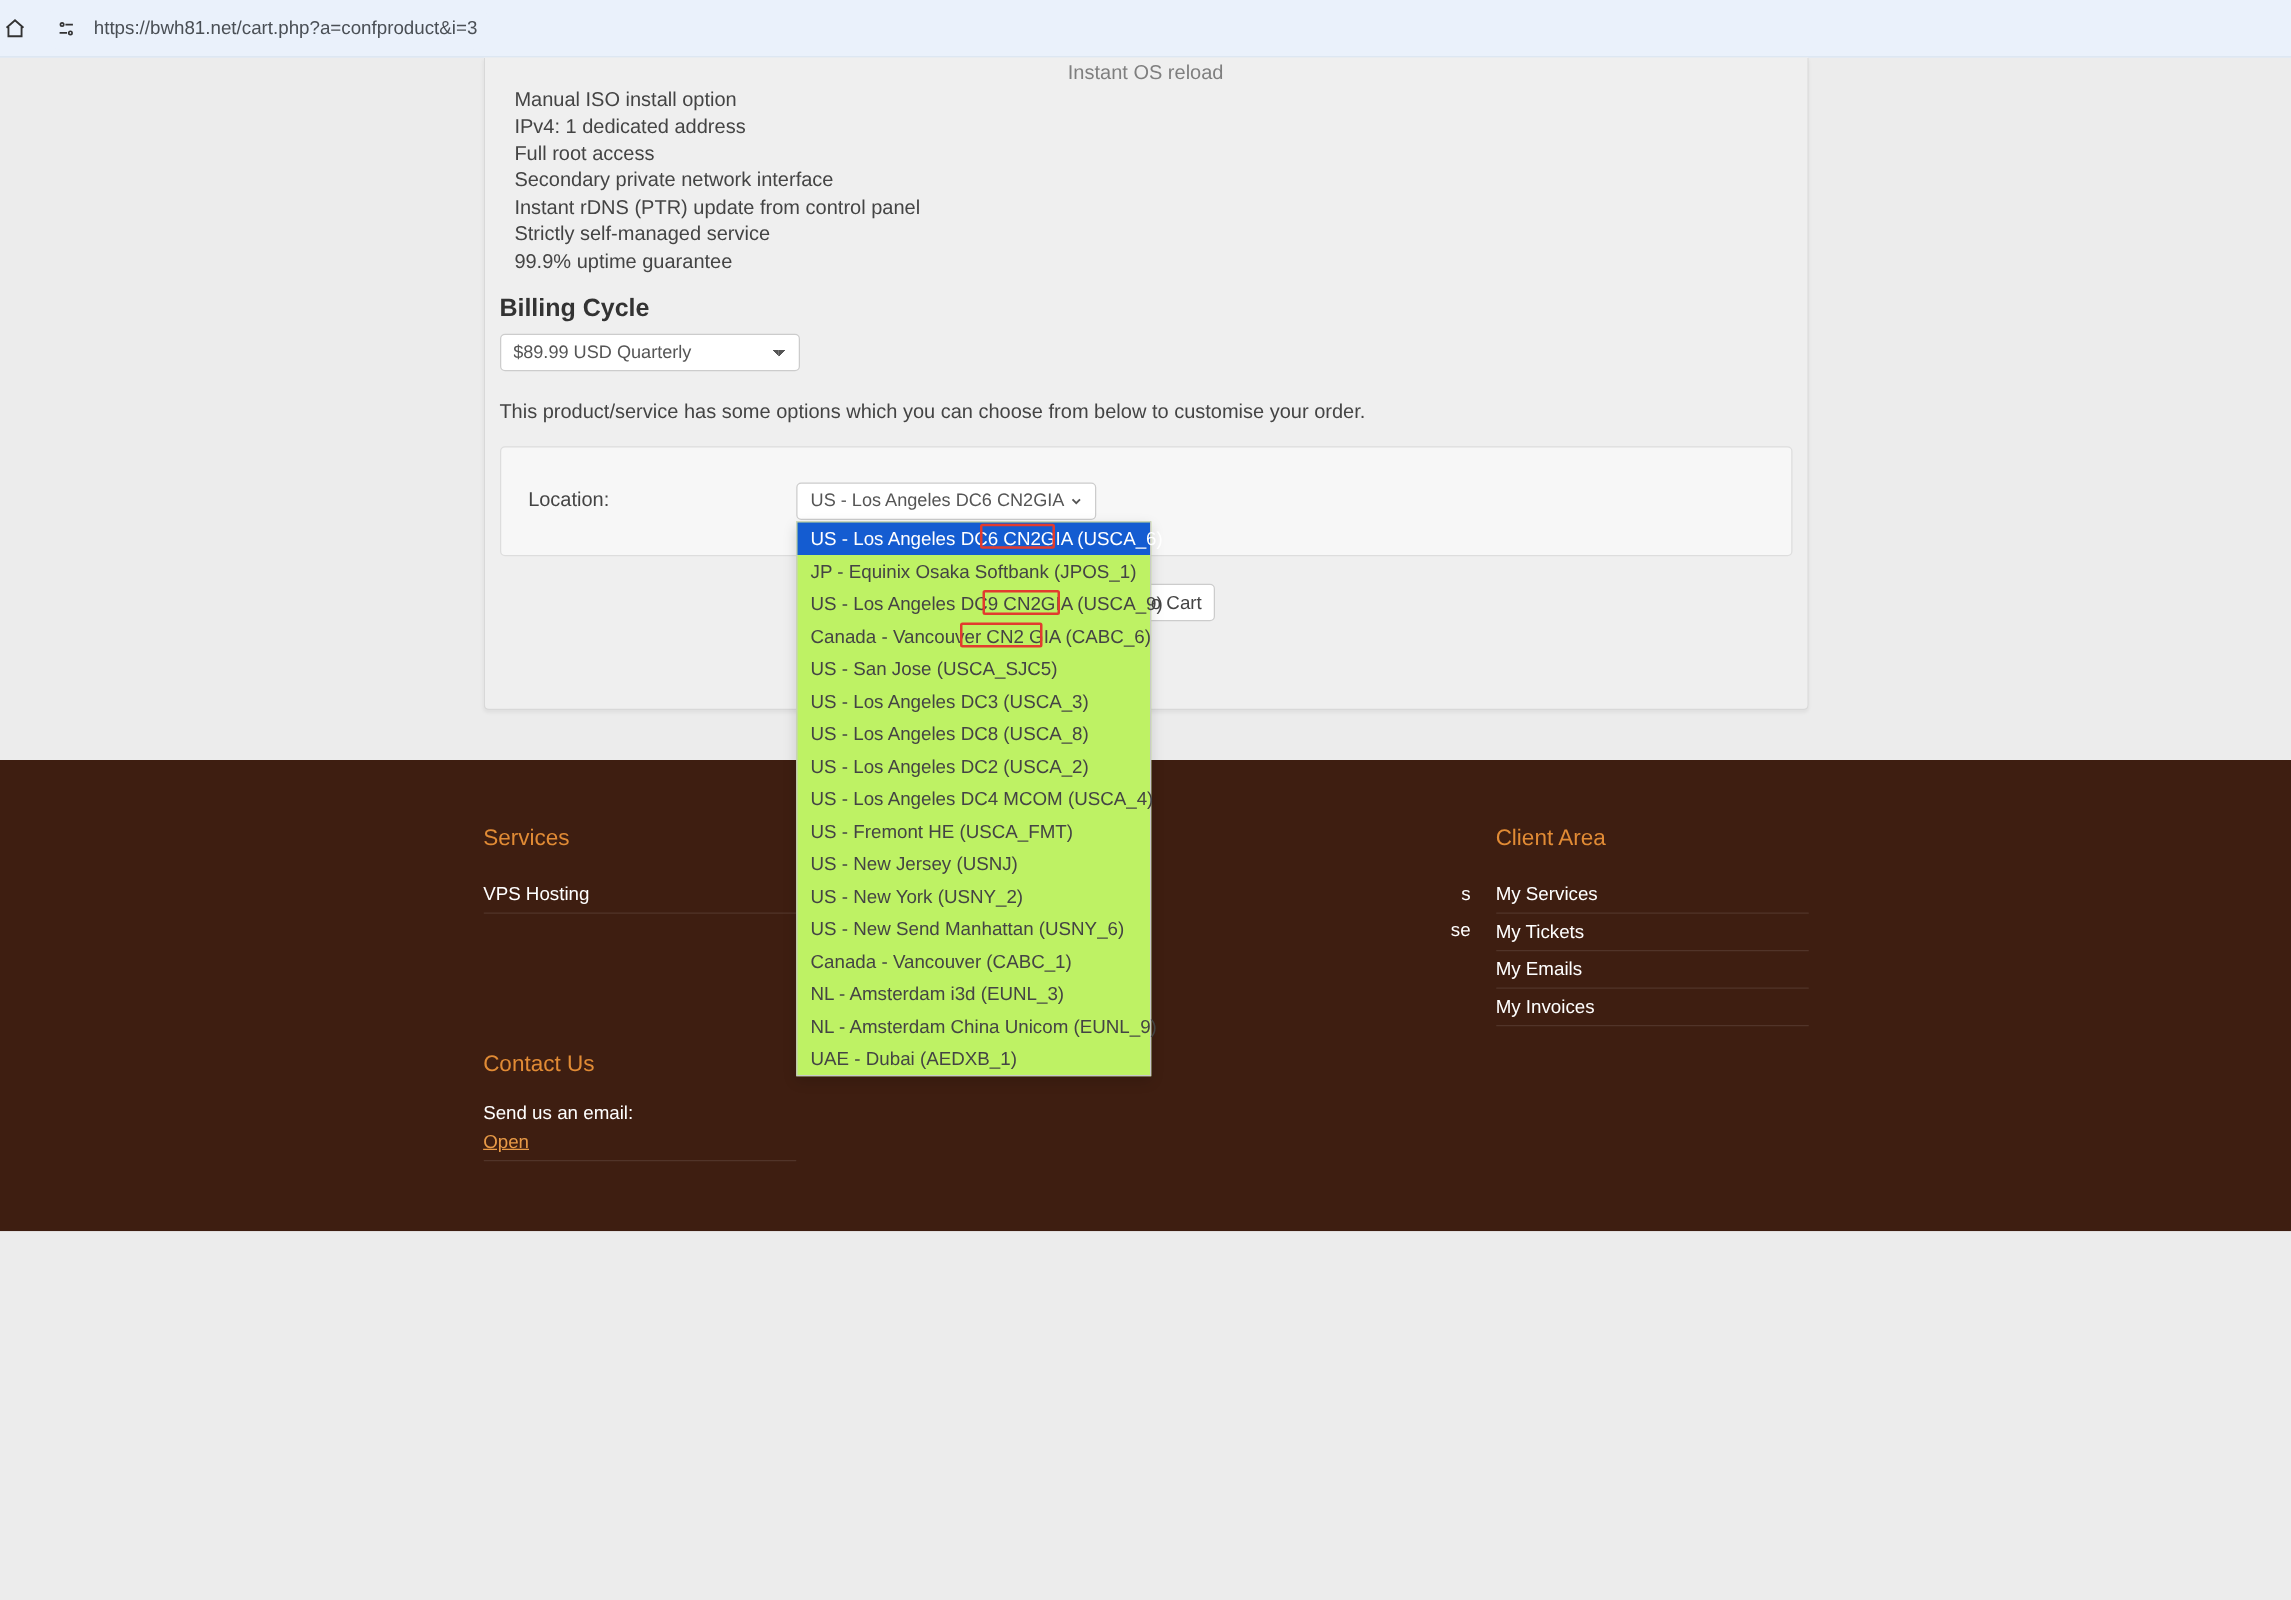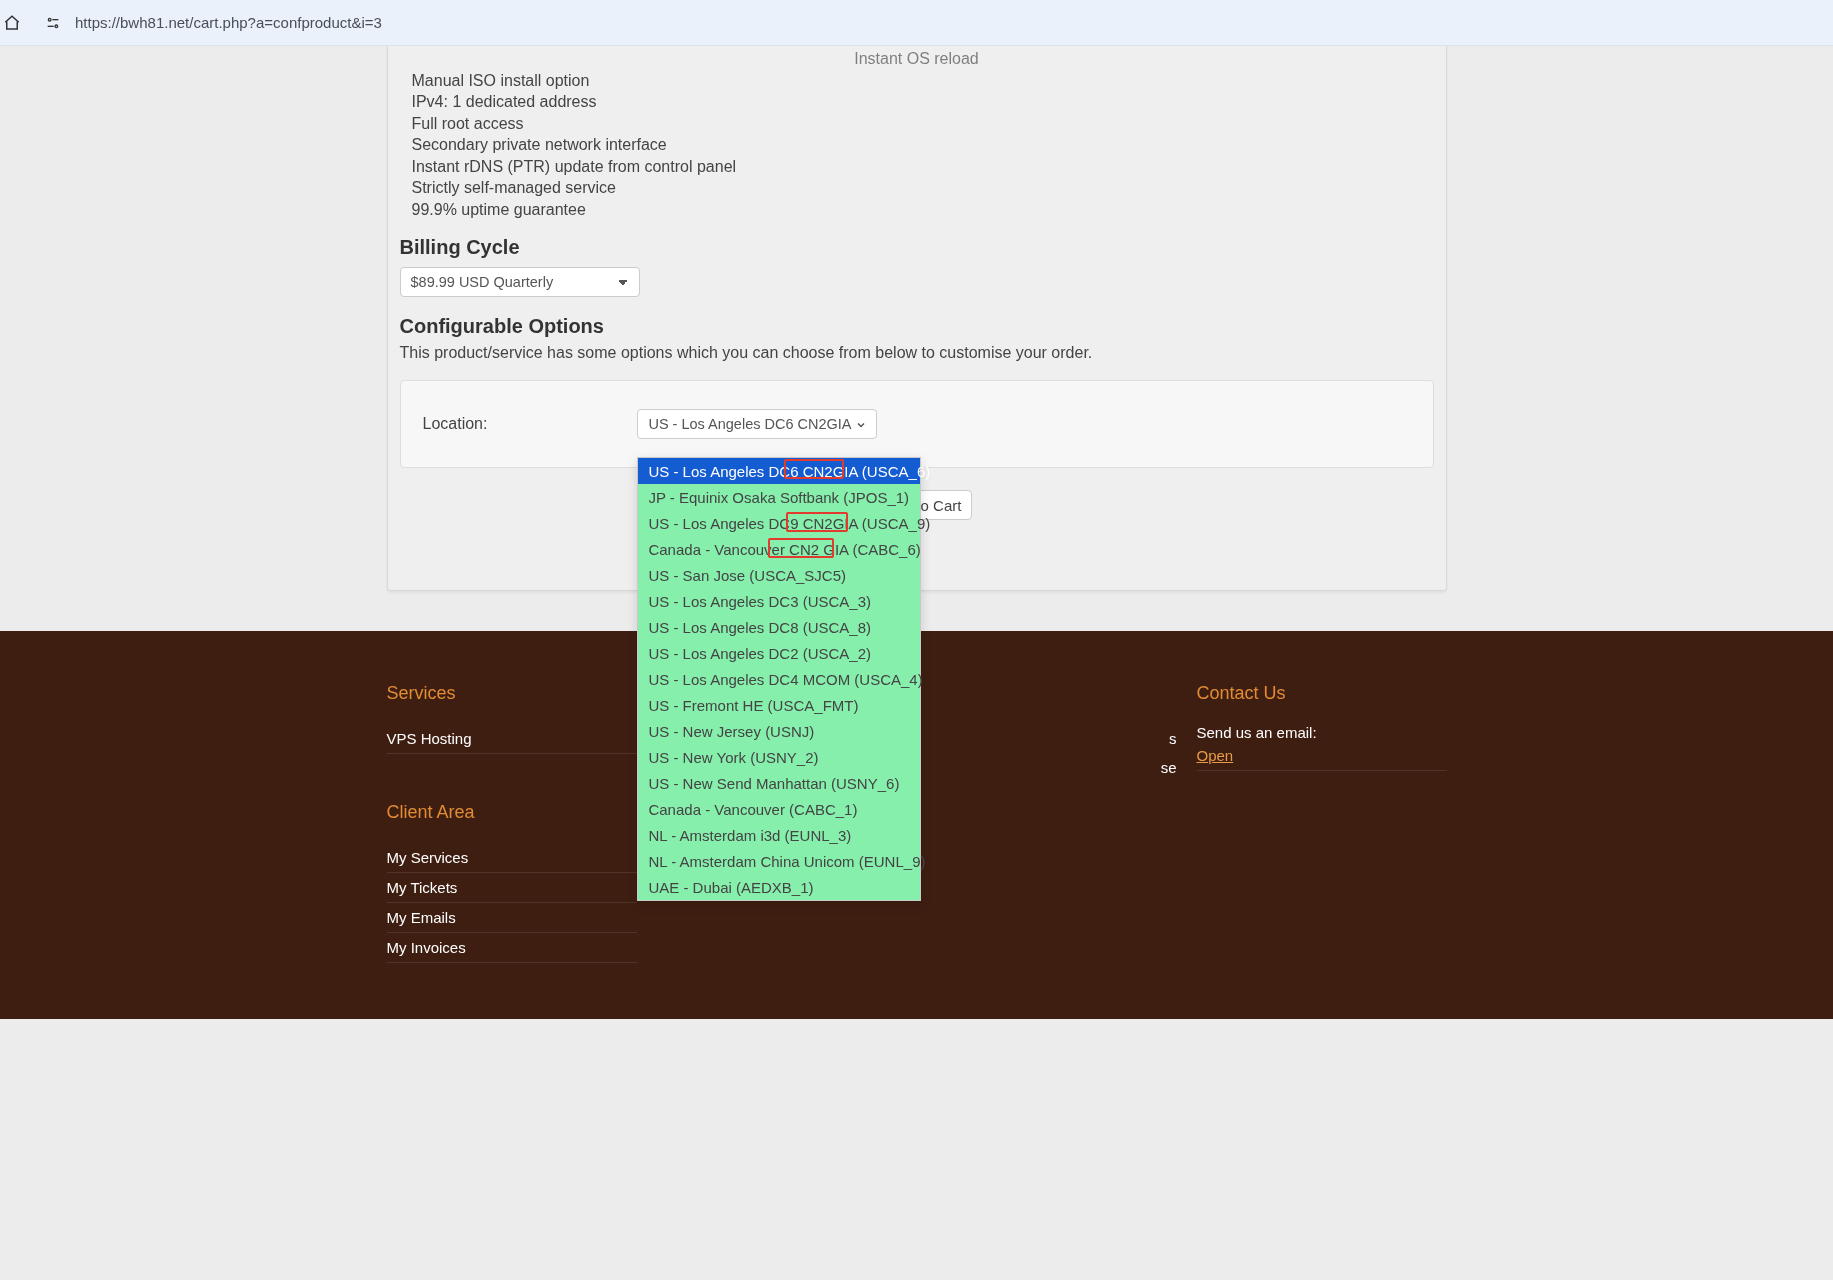--- a/index.html
+++ b/index.html
@@ -24,21 +24,21 @@
 
   .config-box { margin: 0 12px; background: #f7f7f7; border: 1px solid #ddd; border-radius: 4px; padding: 28px 22px; display: flex; align-items: center; gap: 150px; }
   .label { font-size: 16px; color: #444; }
 
   
   .loc-select { position: relative; }
   select.loc { width: 240px; height: 30px; border: 1px solid #ccc; border-radius: 4px; background: #fff; padding: 0 24px 0 10px; font-size: 14.5px; color: #555; appearance: none; -webkit-appearance: none; }
   .loc-caret { position: absolute; right: 10px; top: 8px; pointer-events: none; }
 
   
-  .dropdown { position: absolute; left: 0; top: 48px; width: 284px; background: #86efac; border: 1px solid #c9c9c9; box-shadow: 0 4px 10px rgba(0,0,0,.15); z-index: 50; padding: 0; }
+  .dropdown { position: absolute; left: 0; top: 31px; width: 284px; background: #bef264; border: 1px solid #c9c9c9; box-shadow: 0 4px 10px rgba(0,0,0,.15); z-index: 50; padding: 0; }
   .dropdown .opt { padding: 4.5px 10px; font-size: 15px; color: #444; cursor: pointer; position: relative; white-space: nowrap; }
   .dropdown .opt.selected { background: #145cd1; color: #fff; }
   .hlbox { position: absolute; border: 2px solid #e23b2e; border-radius: 2px; pointer-events: none; }
 
   .add-btn { position: absolute; float: right; display: inline-block; height: 30px; padding: 0 10px 0 6px; border: 1px solid #ccc; border-radius: 4px; background: #fff; font-size: 15px; color: #444; }
   .add-btn-wrap { display: flex; justify-content: center; margin-top: 22px; position: relative; }
   .add-btn-wrap .add-btn { position: static; display: inline-flex; align-items: center; gap: 4px; }
 
   
   footer { margin-top: 40px; background: #3e1e11; color: #fff; padding: 36px 0 40px 0; position: relative; z-index: 10; }
@@ -84,21 +84,20 @@
         <div>99.9% uptime guarantee</div>
       </div>
 
     <h3 class="section-title section-pad">Billing Cycle</h3>
     <div class="select-billing">
       <select class="basic">
         <option>$89.99 USD Quarterly</option>
       </select>
     </div>
 
-    <h3 class="section-title section-pad">Configurable Options</h3>
     <p class="config-desc">This product/service has some options which you can choose from below to customise your order.</p>
 
     <div class="config-box">
       <span class="label">Location:</span>
 
       <div class="loc-select">
         <select class="loc">
           <option>US - Los Angeles DC6 CN2GIA (</option>
         </select>
         <span class="loc-caret">
@@ -153,26 +152,26 @@
     <div class="col">
       <h4>Co</h4>
       <a href="#">Glo</a>
     </div>
     <div class="col">
       <h4 style="visibility:hidden">.</h4>
       <span class="link" style="text-align:right;border:none">s</span>
       <span class="link" style="text-align:right;border:none">se</span>
     </div>
     <div class="col">
-      <h4>Contact Us</h4>
-      <p class="contact-text">
-        <span>Send us an email: </span><a href="#" class="open">Open</a>
-      </p>
-    </div>
-    <div class="col">
       <h4>Client Area</h4>
       <a href="#">My Services</a>
       <a href="#">My Tickets</a>
       <a href="#">My Emails</a>
       <a href="#">My Invoices</a>
     </div>
+    <div class="col">
+      <h4>Contact Us</h4>
+      <p class="contact-text">
+        <span>Send us an email: </span><a href="#" class="open">Open</a>
+      </p>
+    </div>
   </div>
 </footer>
 
 </body></html>

